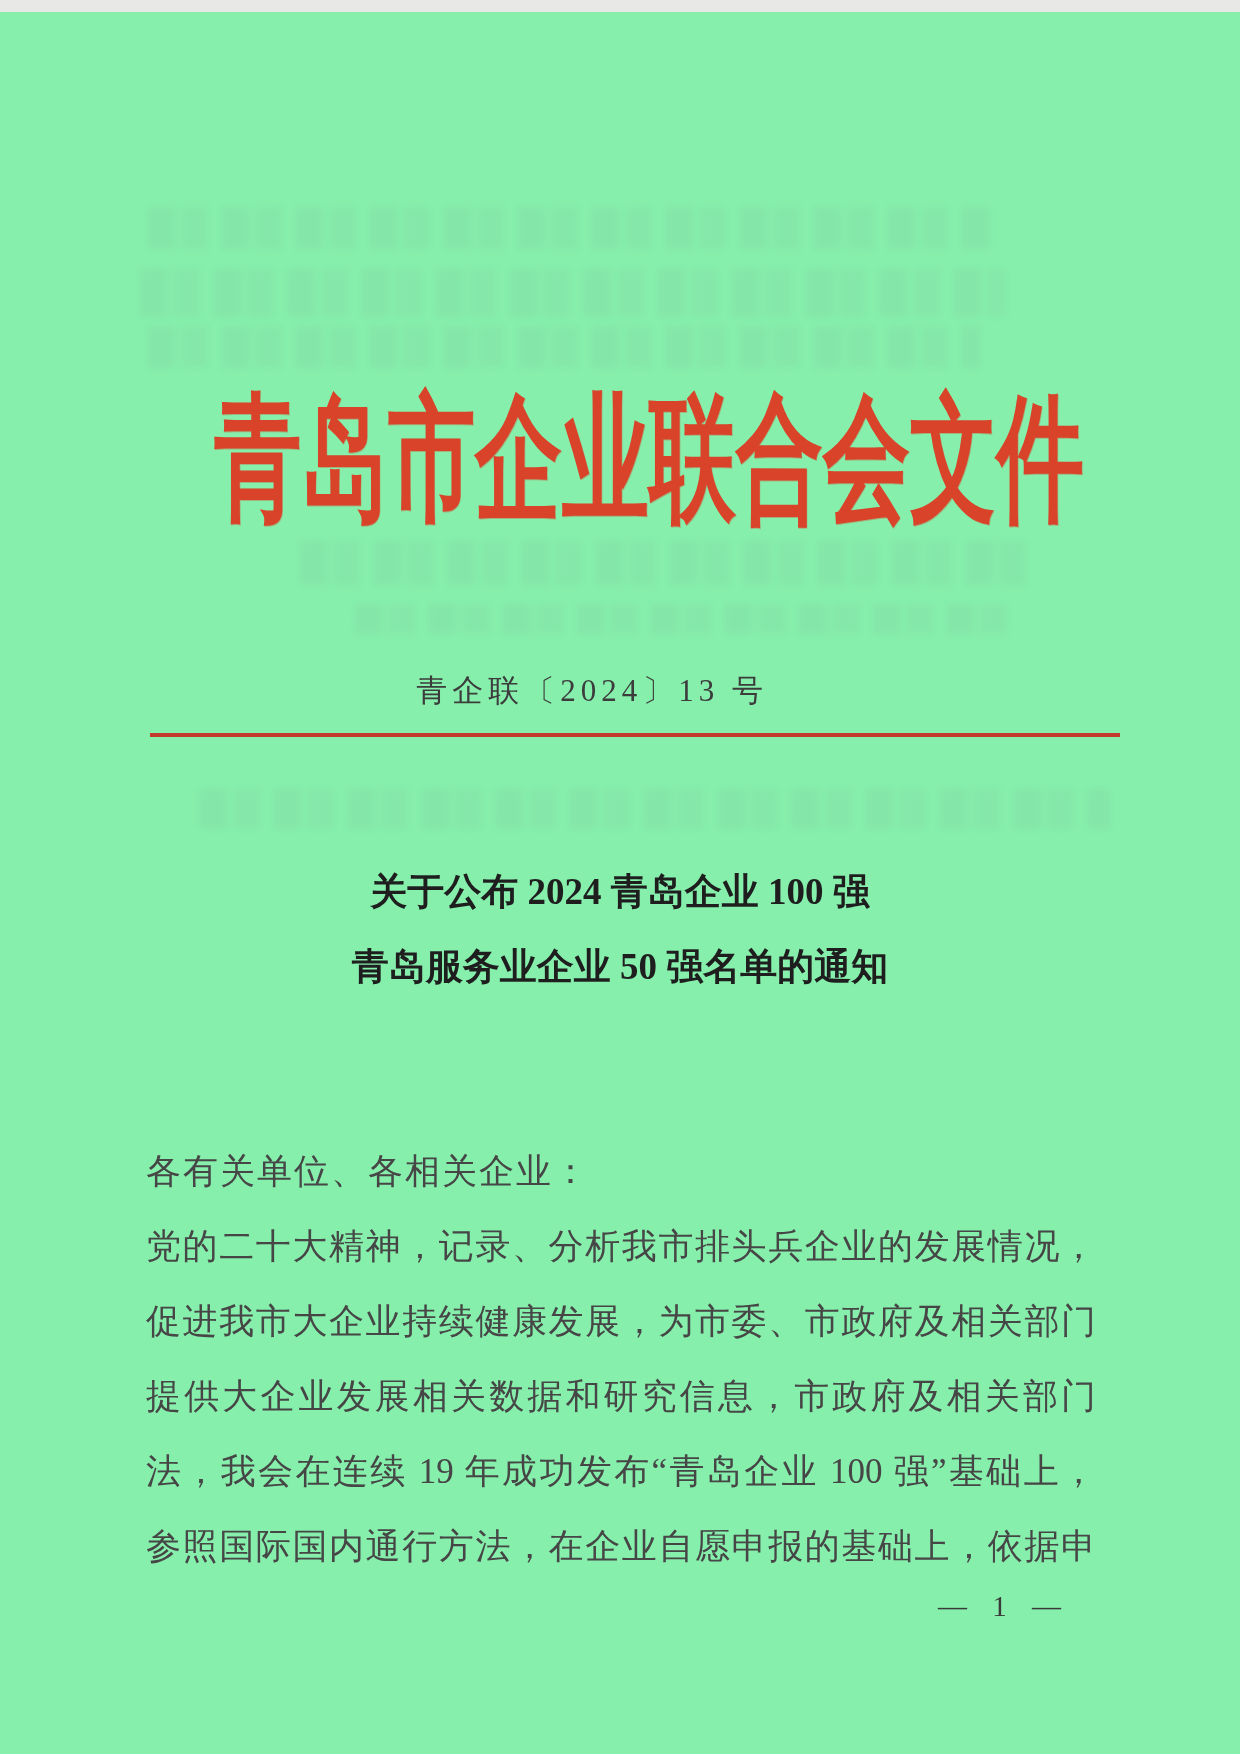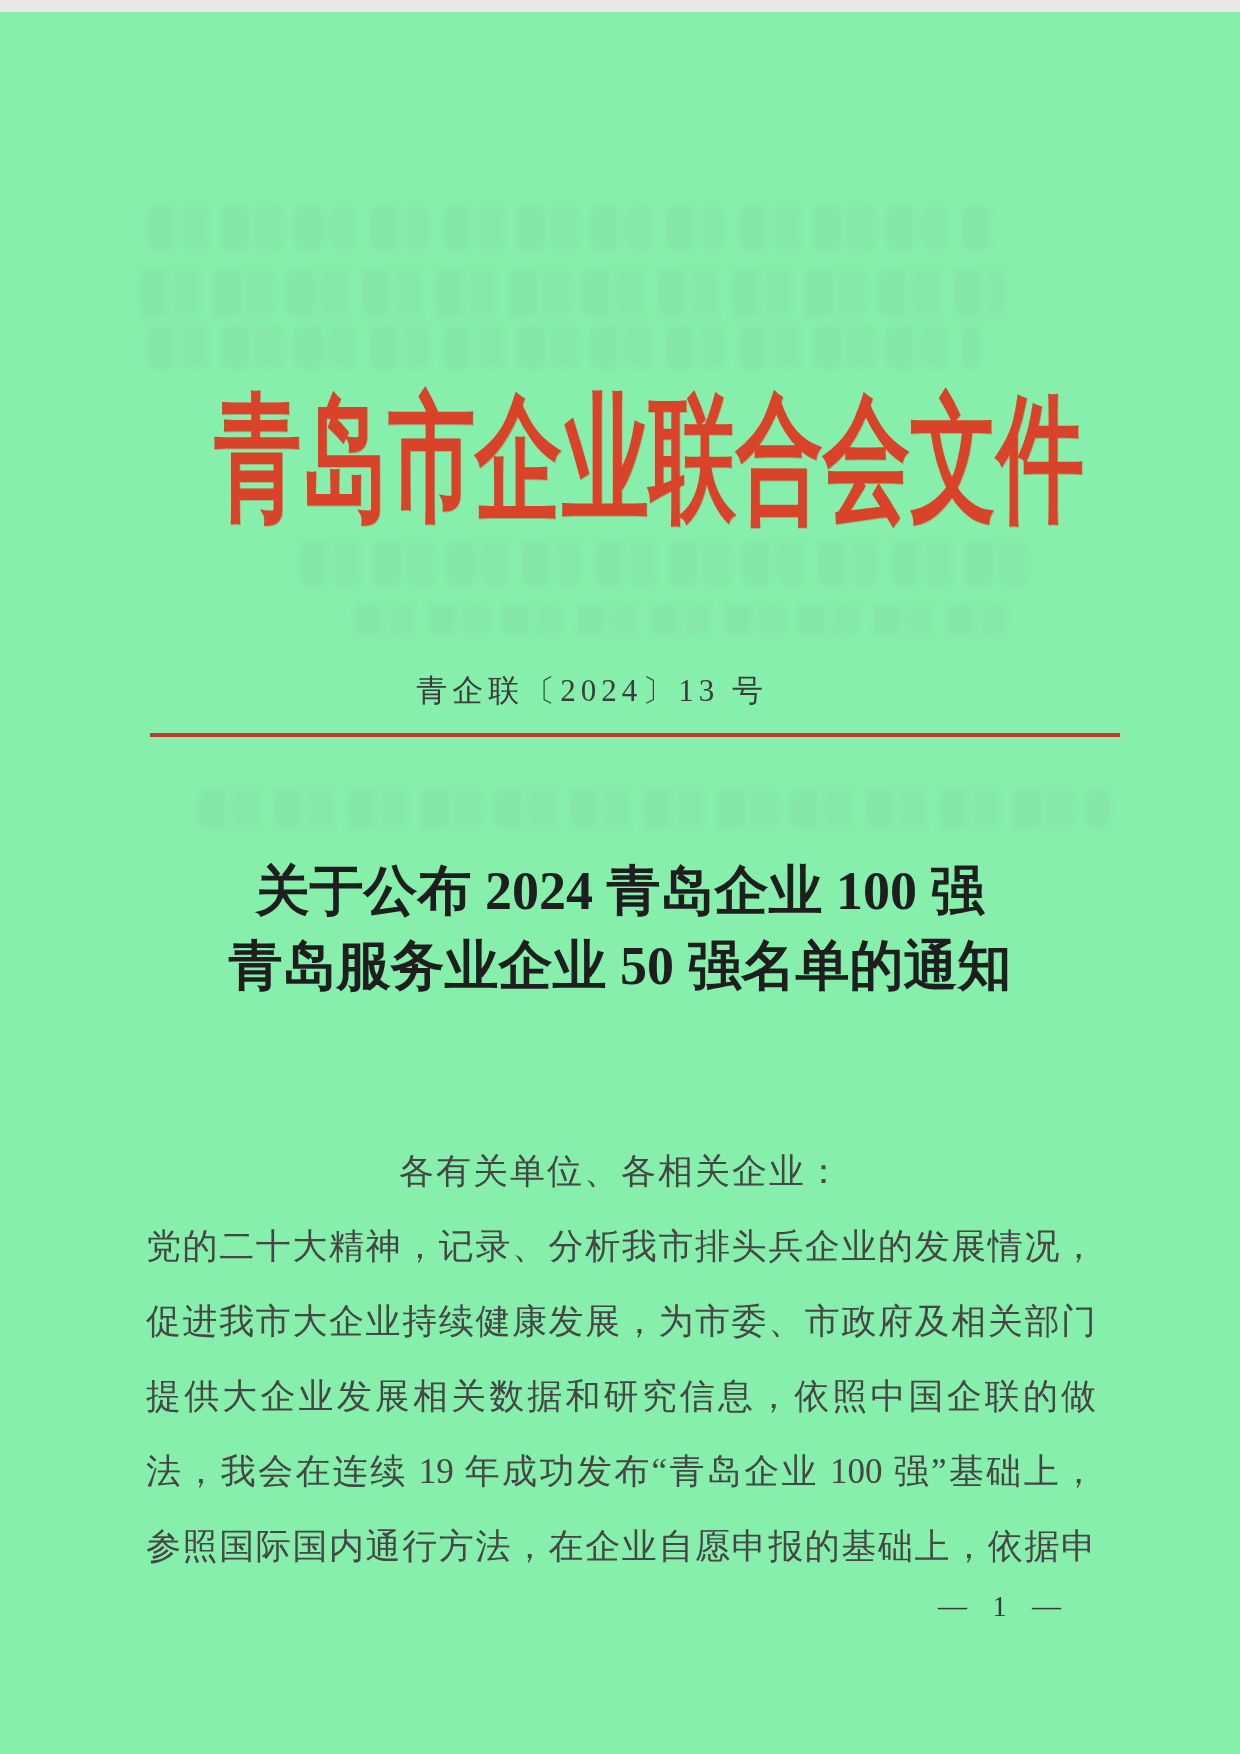--- a/index.html
+++ b/index.html
@@ -48,31 +48,31 @@
   .red-rule{
     position:absolute;top:721px;left:150px;
     width:970px;height:4px;
     background:#c23a2c;
   }
   .notice-title{
     position:absolute;top:842px;left:0;width:100%;
     text-align:center;
     font-weight:bold;
     color:#1e1e1e;
-    font-size:54px;
+    font-size:37px;
     line-height:75px;
   }
   .notice-title .spread{letter-spacing:14px;}
   .body-block{
     position:absolute;top:1122px;left:146px;width:950px;
     font-size:35px;
     line-height:75px;
     color:#464646;
   }
-  .salutation{text-align:center;letter-spacing:2px;}
+  .salutation{text-align:left;letter-spacing:2px;}
   .jline{text-align:justify;text-align-last:justify;}
   .first-indent{text-indent:72px;}
   .page-num{
     position:absolute;top:1578px;right:170px;
     font-size:29px;
     letter-spacing:9px;
     color:#3a3a3a;
     white-space:nowrap;
   }
 </style>
@@ -98,20 +98,20 @@
 
   <div class="notice-title">
     <div>关于公布 2024 青岛企业 100 强</div>
     <div>青岛服务业企业 50 强名单的通知</div>
   </div>
 
   <div class="body-block">
     <div class="salutation">各有关单位、各相关企业：</div>
     <div class="jline">党的二十大精神，记录、分析我市排头兵企业的发展情况，</div>
     <div class="jline">促进我市大企业持续健康发展，为市委、市政府及相关部门</div>
-    <div class="jline">提供大企业发展相关数据和研究信息，依照中国企联的做</div>
+    <div class="jline">提供大企业发展相关数据和研究信息，市政府及相关部门</div>
     <div class="jline">法，我会在连续 19 年成功发布“青岛企业 100 强”基础上，</div>
     <div class="jline">参照国际国内通行方法，在企业自愿申报的基础上，依据申</div>
   </div>
 
   <div class="page-num">— 1 —</div>
 
 </div>
 
 </body></html>

